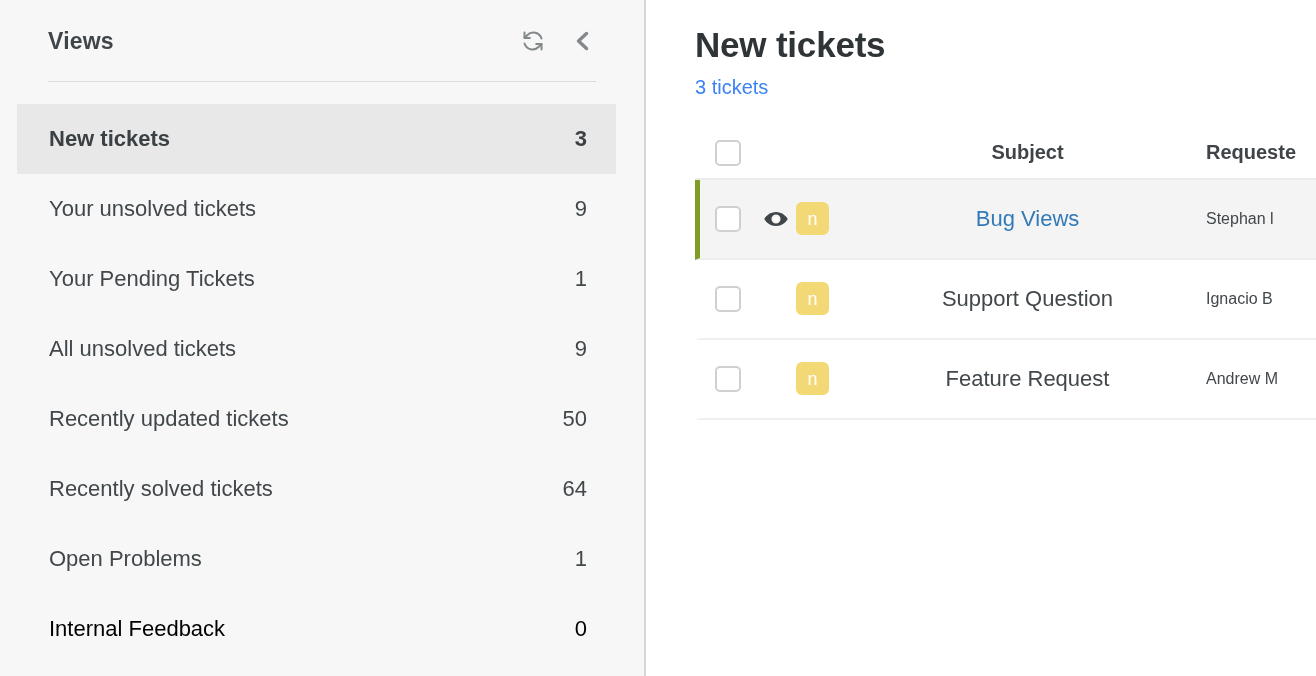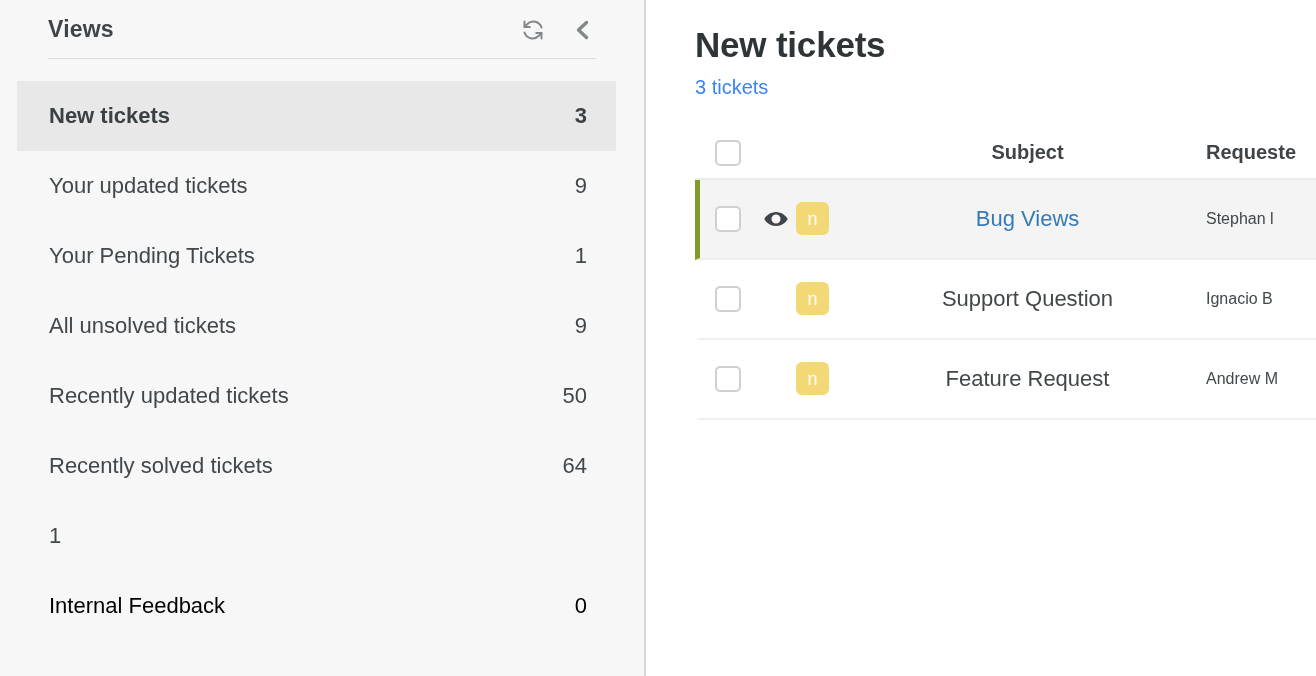--- a/index.html
+++ b/index.html
@@ -23,21 +23,21 @@
   .sidebar {
     width: 646px;
     height: 676px;
     background: #f7f7f7;
     border-right: 2px solid #d7d7d9;
     flex: 0 0 646px;
     position: relative;
   }
 
   .sidebar-header {
-    height: 59px;
+    height: 82px;
     padding: 0 48px 0 48px;
     display: flex;
     align-items: center;
     justify-content: space-between;
     position: relative;
   }
 
   .sidebar-title {
     font-size: 23px;
     font-weight: bold;
@@ -281,40 +281,41 @@
 
       <div class="sidebar-header-rule"></div>
     </div>
 
     <nav class="views-list" id="views-list">
         <div class="view-item active">
           <span class="view-label">New tickets</span>
           <span class="view-count">3</span>
         </div>
         <div class="view-item">
-          <span class="view-label">Your updated tickets</span>
+          <span class="view-label">Your unsolved tickets</span>
           <span class="view-count">9</span>
         </div>
         <div class="view-item">
           <span class="view-label">Your Pending Tickets</span>
           <span class="view-count">1</span>
         </div>
         <div class="view-item">
           <span class="view-label">All unsolved tickets</span>
           <span class="view-count">9</span>
         </div>
         <div class="view-item">
           <span class="view-label">Recently updated tickets</span>
           <span class="view-count">50</span>
         </div>
         <div class="view-item">
           <span class="view-label">Recently solved tickets</span>
           <span class="view-count">64</span>
         </div>
         <div class="view-item">
+          <span class="view-label">Open Problems</span>
           <span class="view-count">1</span>
         </div>
         <div class="view-item muted">
           <span class="view-label">Internal Feedback</span>
           <span class="view-count">0</span>
         </div>
       </nav>
   </aside>
 
   <section class="main">

